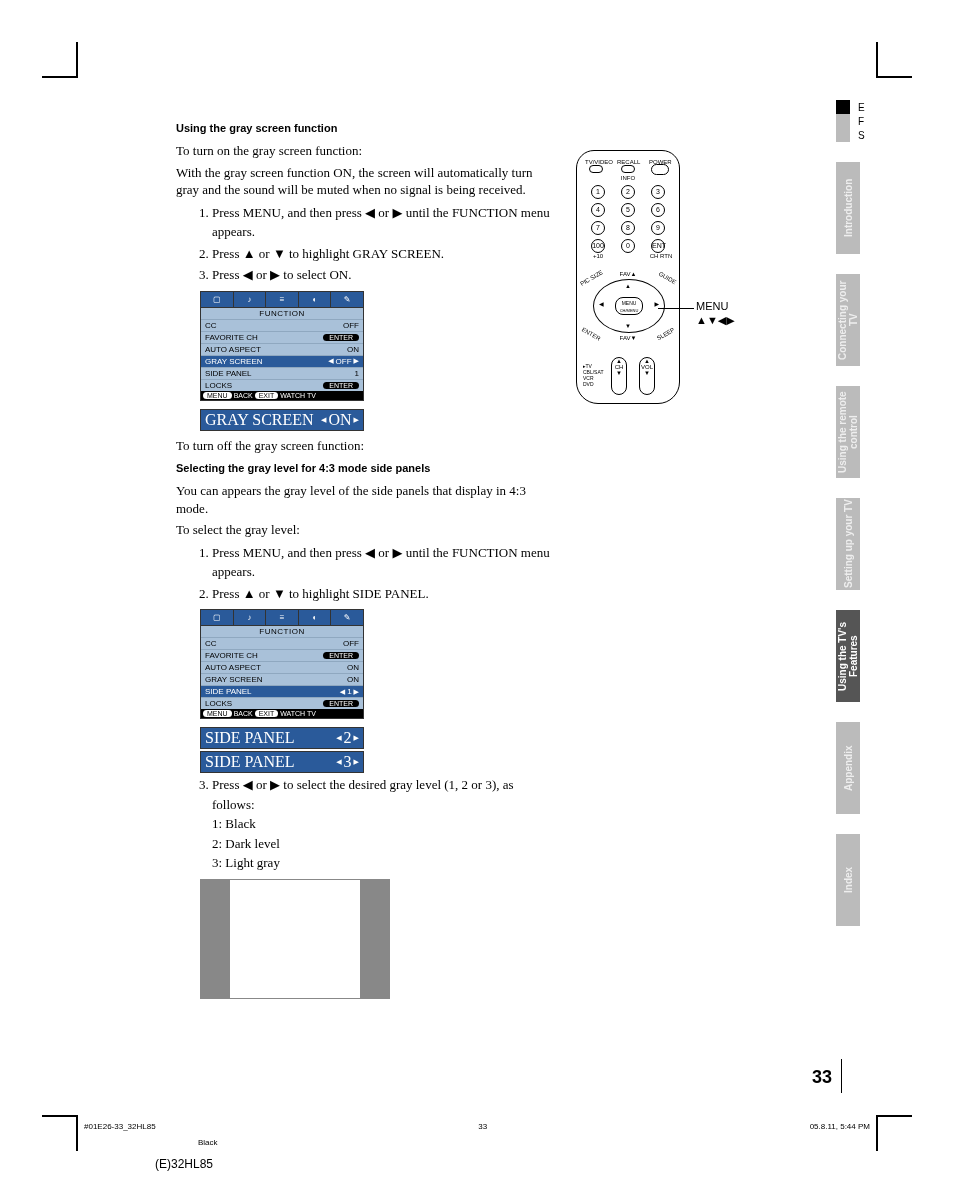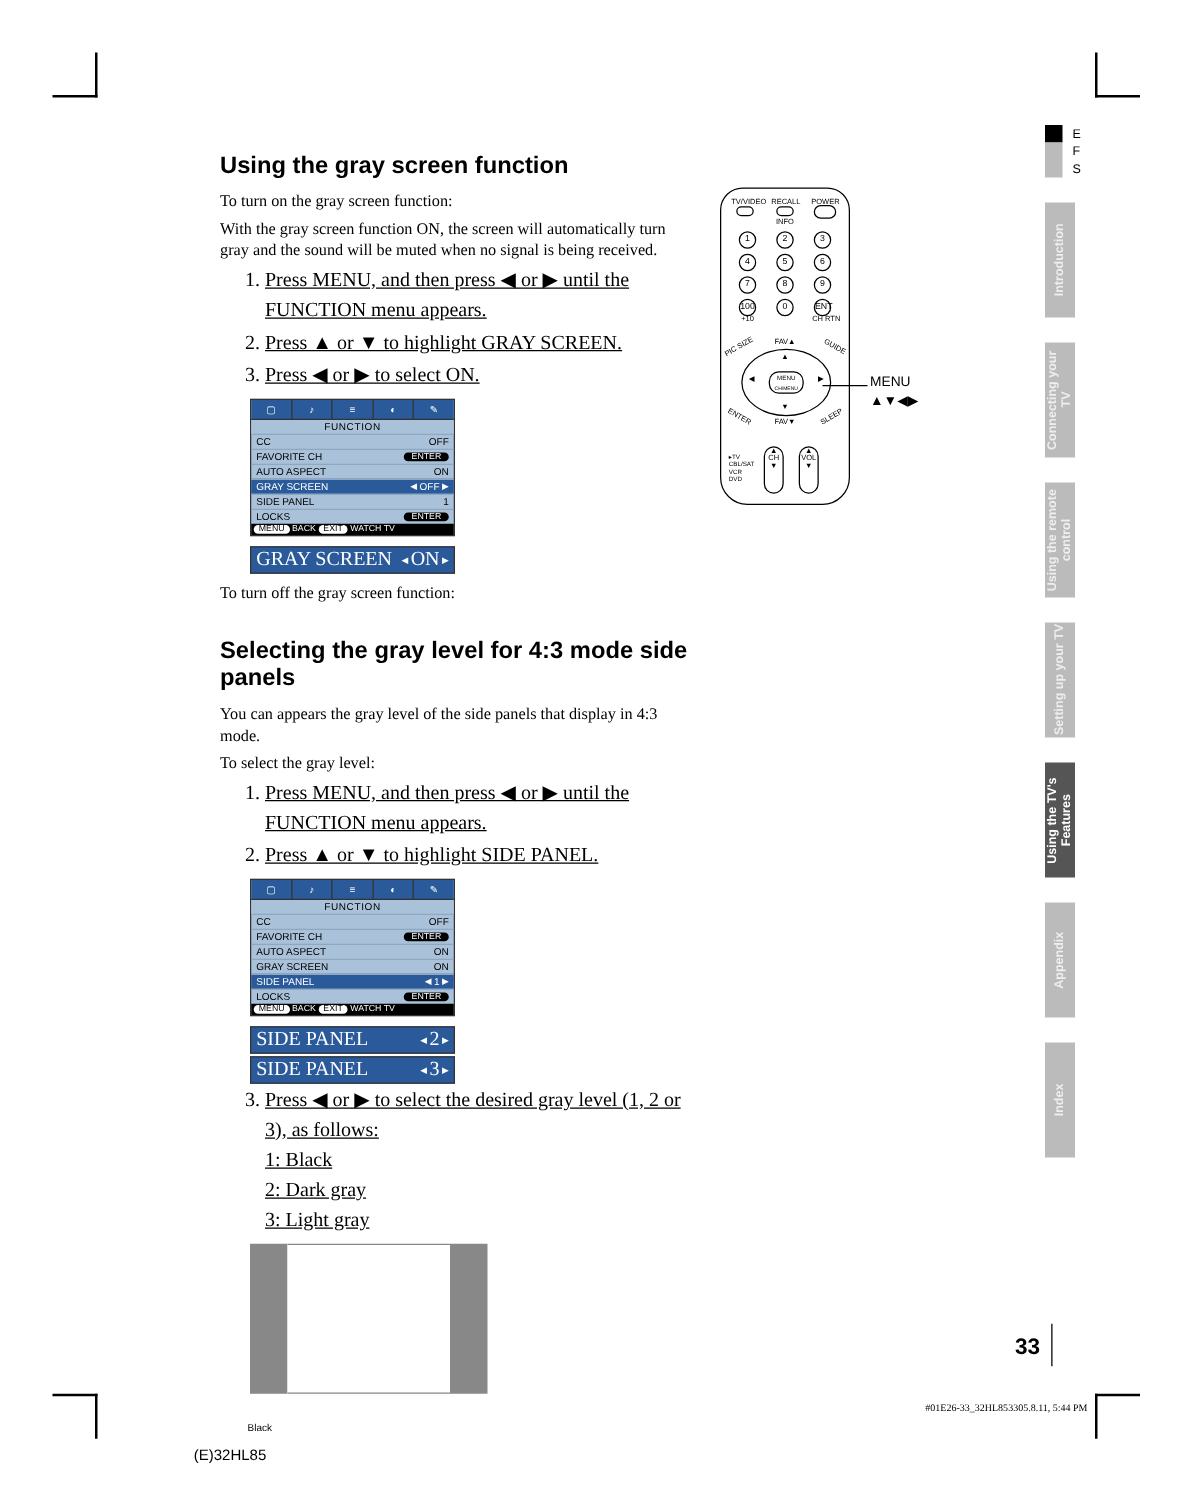--- a/index.html
+++ b/index.html
@@ -4,23 +4,23 @@
 <style>
   * { box-sizing: border-box; margin: 0; padding: 0; }
   body { width: 954px; height: 1193px; position: relative; font-family: Georgia, 'Times New Roman', serif; background: #fff; color: #000; }
   .crop-tl, .crop-tr, .crop-bl, .crop-br { position: absolute; width: 36px; height: 36px; }
   .crop-tl { top: 42px; left: 42px; border-right: 2px solid #000; border-bottom: 2px solid #000; }
   .crop-tr { top: 42px; right: 42px; border-left: 2px solid #000; border-bottom: 2px solid #000; }
   .crop-bl { bottom: 42px; left: 42px; border-right: 2px solid #000; border-top: 2px solid #000; }
   .crop-br { bottom: 42px; right: 42px; border-left: 2px solid #000; border-top: 2px solid #000; }
 
   .content { position: absolute; top: 122px; left: 176px; width: 560px; }
-  h2 { font-family: Arial, Helvetica, sans-serif; font-weight: bold; font-size: 19px; margin-bottom: 8px; }
+  h2 { font-family: Arial, Helvetica, sans-serif; font-weight: bold; font-size: 11px; margin-bottom: 8px; }
   .para { font-size: 13px; line-height: 1.35; margin-bottom: 4px; }
-  .steps { list-style: decimal; padding-left: 36px; font-size: 16px; line-height: 1.5; margin-bottom: 6px; text-decoration: underline; }
+  .steps { list-style: decimal; padding-left: 36px; font-size: 13px; line-height: 1.5; margin-bottom: 6px; }
   .steps li { margin-bottom: 2px; }
   .indent { padding-left: 20px; font-size: 13px; line-height: 1.4; }
 
   
   .osd { width: 164px; margin: 4px 0 8px 24px; background: #a9c1d9; font-family: Arial, sans-serif; font-size: 8px; border: 1px solid #333; }
   .osd-tabs { display:flex; height:16px; background:#2a5a9a; border-bottom:1px solid #333; }
   .osd-tab { flex:1; border-right:1px solid #333; display:flex; align-items:center; justify-content:center; color:#fff; font-size:8px;}
   .osd-tab:last-child{border-right:none;}
   .osd-title { text-align:center; font-size:8px; padding:1px 0; background:#a9c1d9; color:#000; letter-spacing:.5px;}
   .osd-row { display:flex; justify-content:space-between; padding:1px 4px; border-top:1px solid #8fa8c0; color:#000;}
@@ -49,21 +49,21 @@
 
   
   .sidetabs { position:absolute; top:100px; right:78px; width:40px; }
   .minitab { width:40px; height:14px; display:flex; align-items:center; justify-content:flex-start; padding-left:22px; font-size:10px; font-family:Arial,sans-serif; position:relative;}
   .minitab .sq { position:absolute; left:0; top:0; width:14px; height:14px;}
   .vtab { width:24px; height:92px; background:#bbb; margin-top:20px; display:flex; align-items:center; justify-content:center; writing-mode: vertical-rl; transform: rotate(180deg); font-family: Arial,sans-serif; font-size:10px; font-weight:bold; color:#eee; text-align:center; line-height:1.1;}
   .vtab.dark { background:#555; color:#fff; }
   .pagenum { position:absolute; bottom:105px; right:122px; font-family:Arial,sans-serif; font-weight:bold; font-size:18px; }
   .pagenum-line { position:absolute; bottom:100px; right:112px; width:1px; height:34px; background:#000;}
 
-  .footer { position:absolute; bottom:62px; left:84px; right:84px; font-size:8px; font-family:Liberation Serif, serif; display:flex; justify-content:flex-end;}
+  .footer { position:absolute; bottom:62px; left:84px; right:84px; font-size:8px; font-family:Liberation Sans, sans-serif; display:flex; justify-content:space-between;}
   .footer2 { position:absolute; bottom:46px; left:198px; font-size:8px; font-family:Arial,sans-serif;}
   .modelid { position:absolute; bottom:22px; left:155px; font-size:12px; font-family:Arial,sans-serif;}
 
   
   .dpad { position:absolute; top:128px; left:16px; width:72px; height:54px; }
   .dpad .ring { position:absolute; inset:0; border:1px solid #000; border-radius:50%/50%; }
   .dpad .center { position:absolute; top:18px; left:22px; width:28px; height:18px; border:1px solid #000; border-radius:8px; font-size:5px; text-align:center; line-height:8px; padding-top:1px;}
   .chvol { position:absolute; border:1px solid #000; border-radius:8px; width:16px; height:38px; font-size:6px; text-align:center;}
 </style>
 </head>
@@ -170,21 +170,21 @@
           <span class="osd-val">
             <span class="ar">◀</span>
             <span>ON</span>
             <span class="ar">▶</span>
           </span>
         </div>
     </div>
 
     <p class="para" style="margin-top:6px">To turn off the gray screen function:</p>
 
-    <h2 style="margin-top:28px">Selecting the gray level for 4:3 mode side panels</h2>
+    <h2 style="margin-top:8px">Selecting the gray level for 4:3 mode side panels</h2>
     <p class="para">You can appears the gray level of the side panels that display in 4:3 mode.</p>
     <p class="para">To select the gray level:</p>
     <ol class="steps">
       <li>Press MENU, and then press ◀ or ▶ until the FUNCTION menu appears.</li>
       <li>Press ▲ or ▼ to highlight SIDE PANEL.</li>
     </ol>
 
     <div class="osd">
       <div class="osd-tabs">
         <div class="osd-tab">▢</div>
@@ -257,21 +257,21 @@
             <span>3</span>
             <span class="ar">▶</span>
           </span>
         </div>
     </div>
 
     <ol class="steps" start="3">
       <li>
         <span>Press ◀ or ▶ to select the desired gray level (1, 2 or 3), as follows:</span><br>
         <span>1: Black</span><br>
-        <span>2: Dark gray</span><br>
+        <span>2: Dark level</span><br>
         <span>3: Light gray</span>
       </li>
     </ol>
 
     <div class="preview">
       <div class="side"></div>
       <div class="mid"></div>
       <div class="side"></div>
     </div>
   </div>

